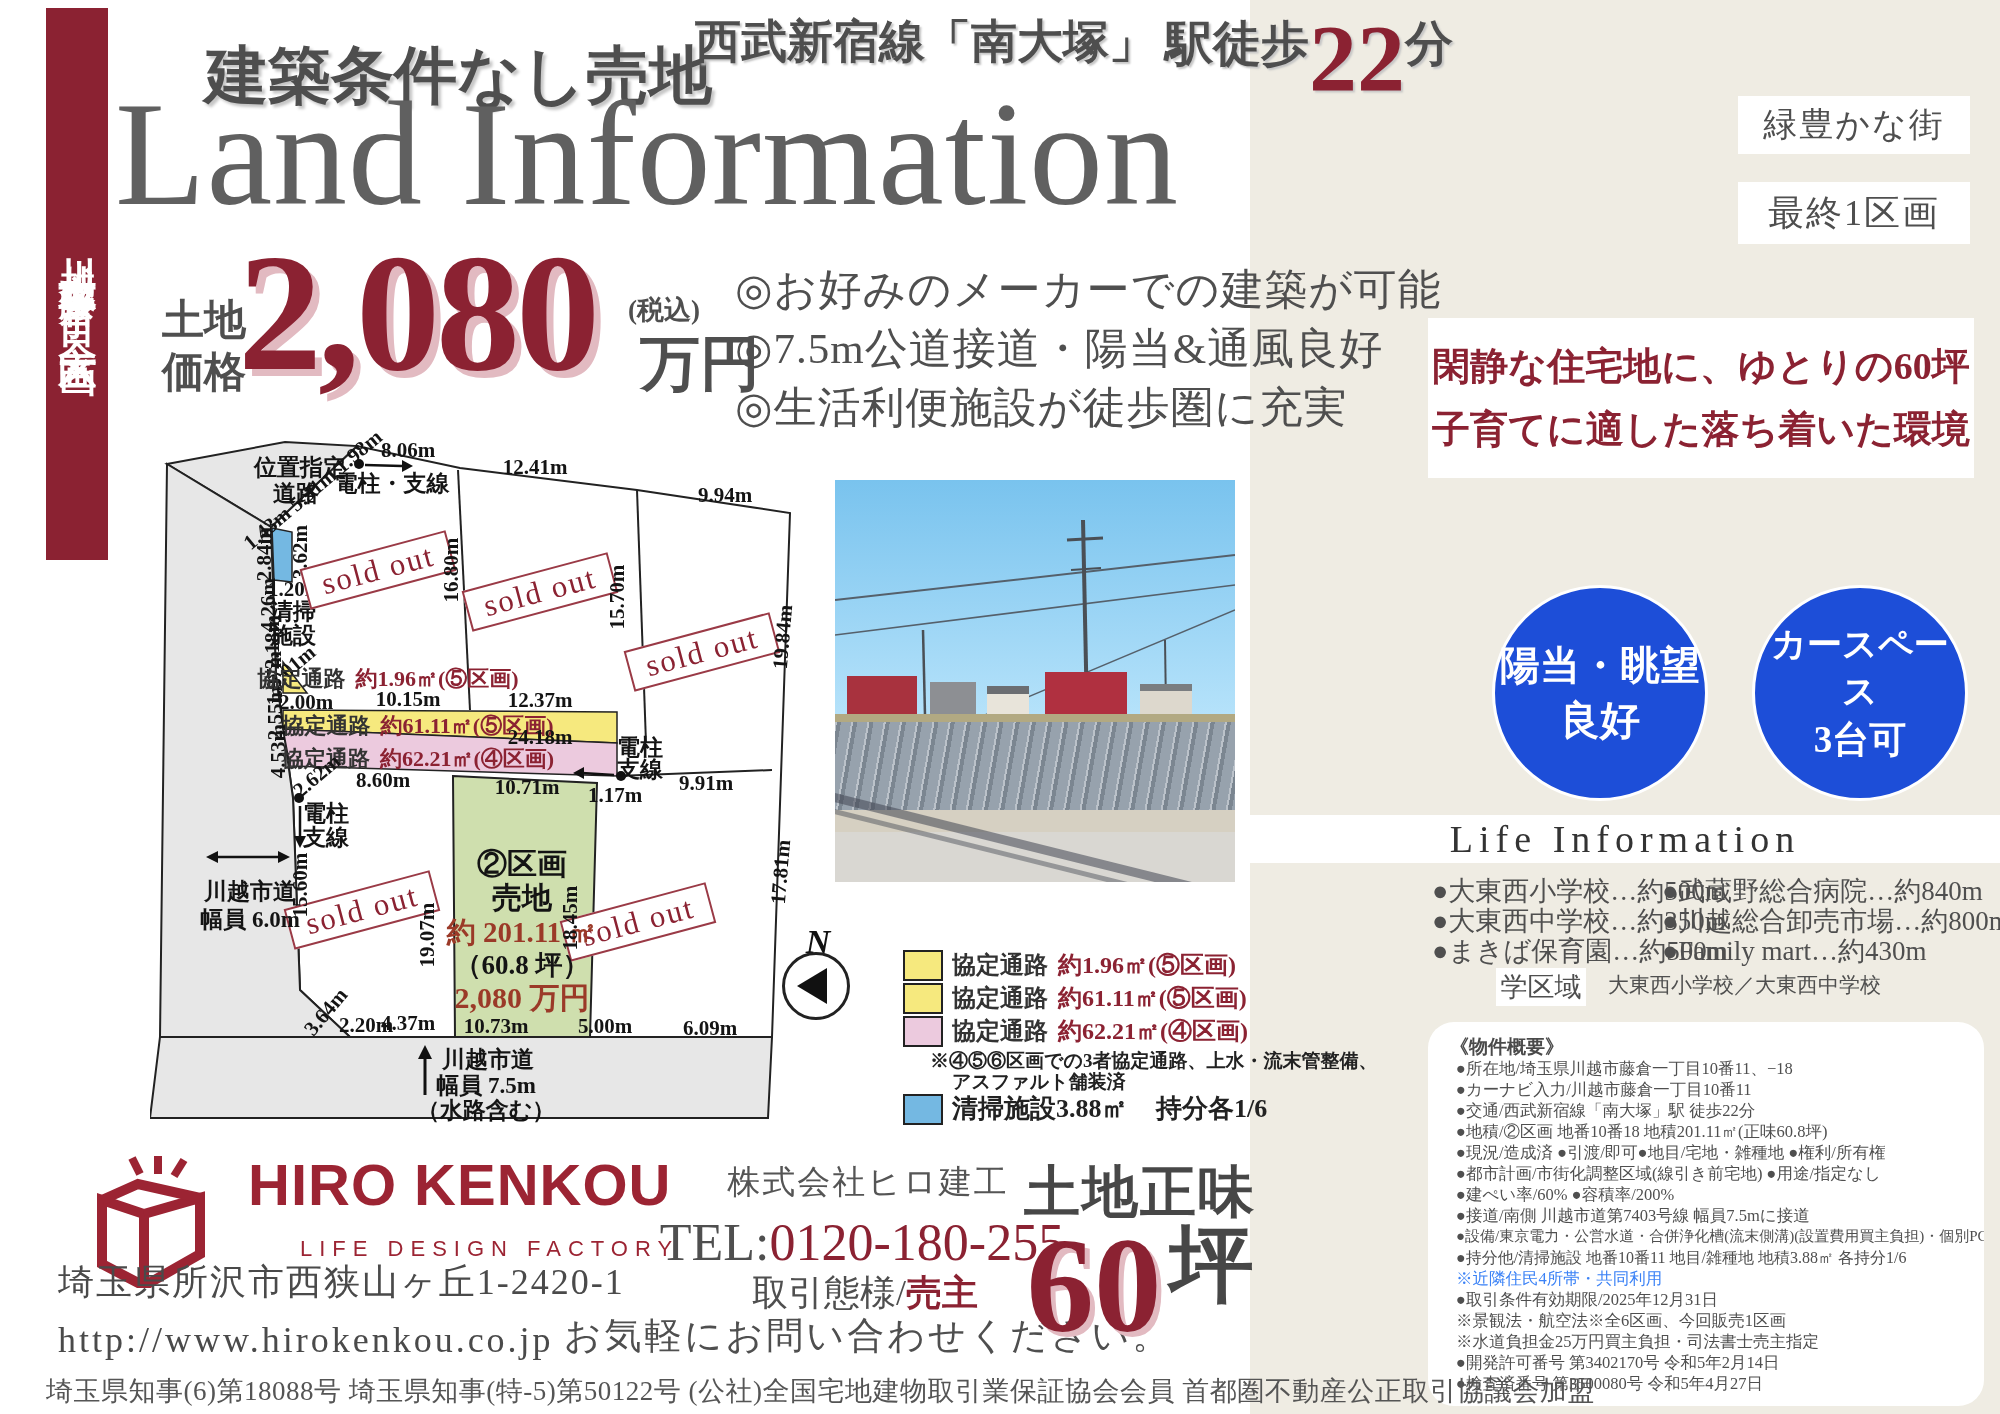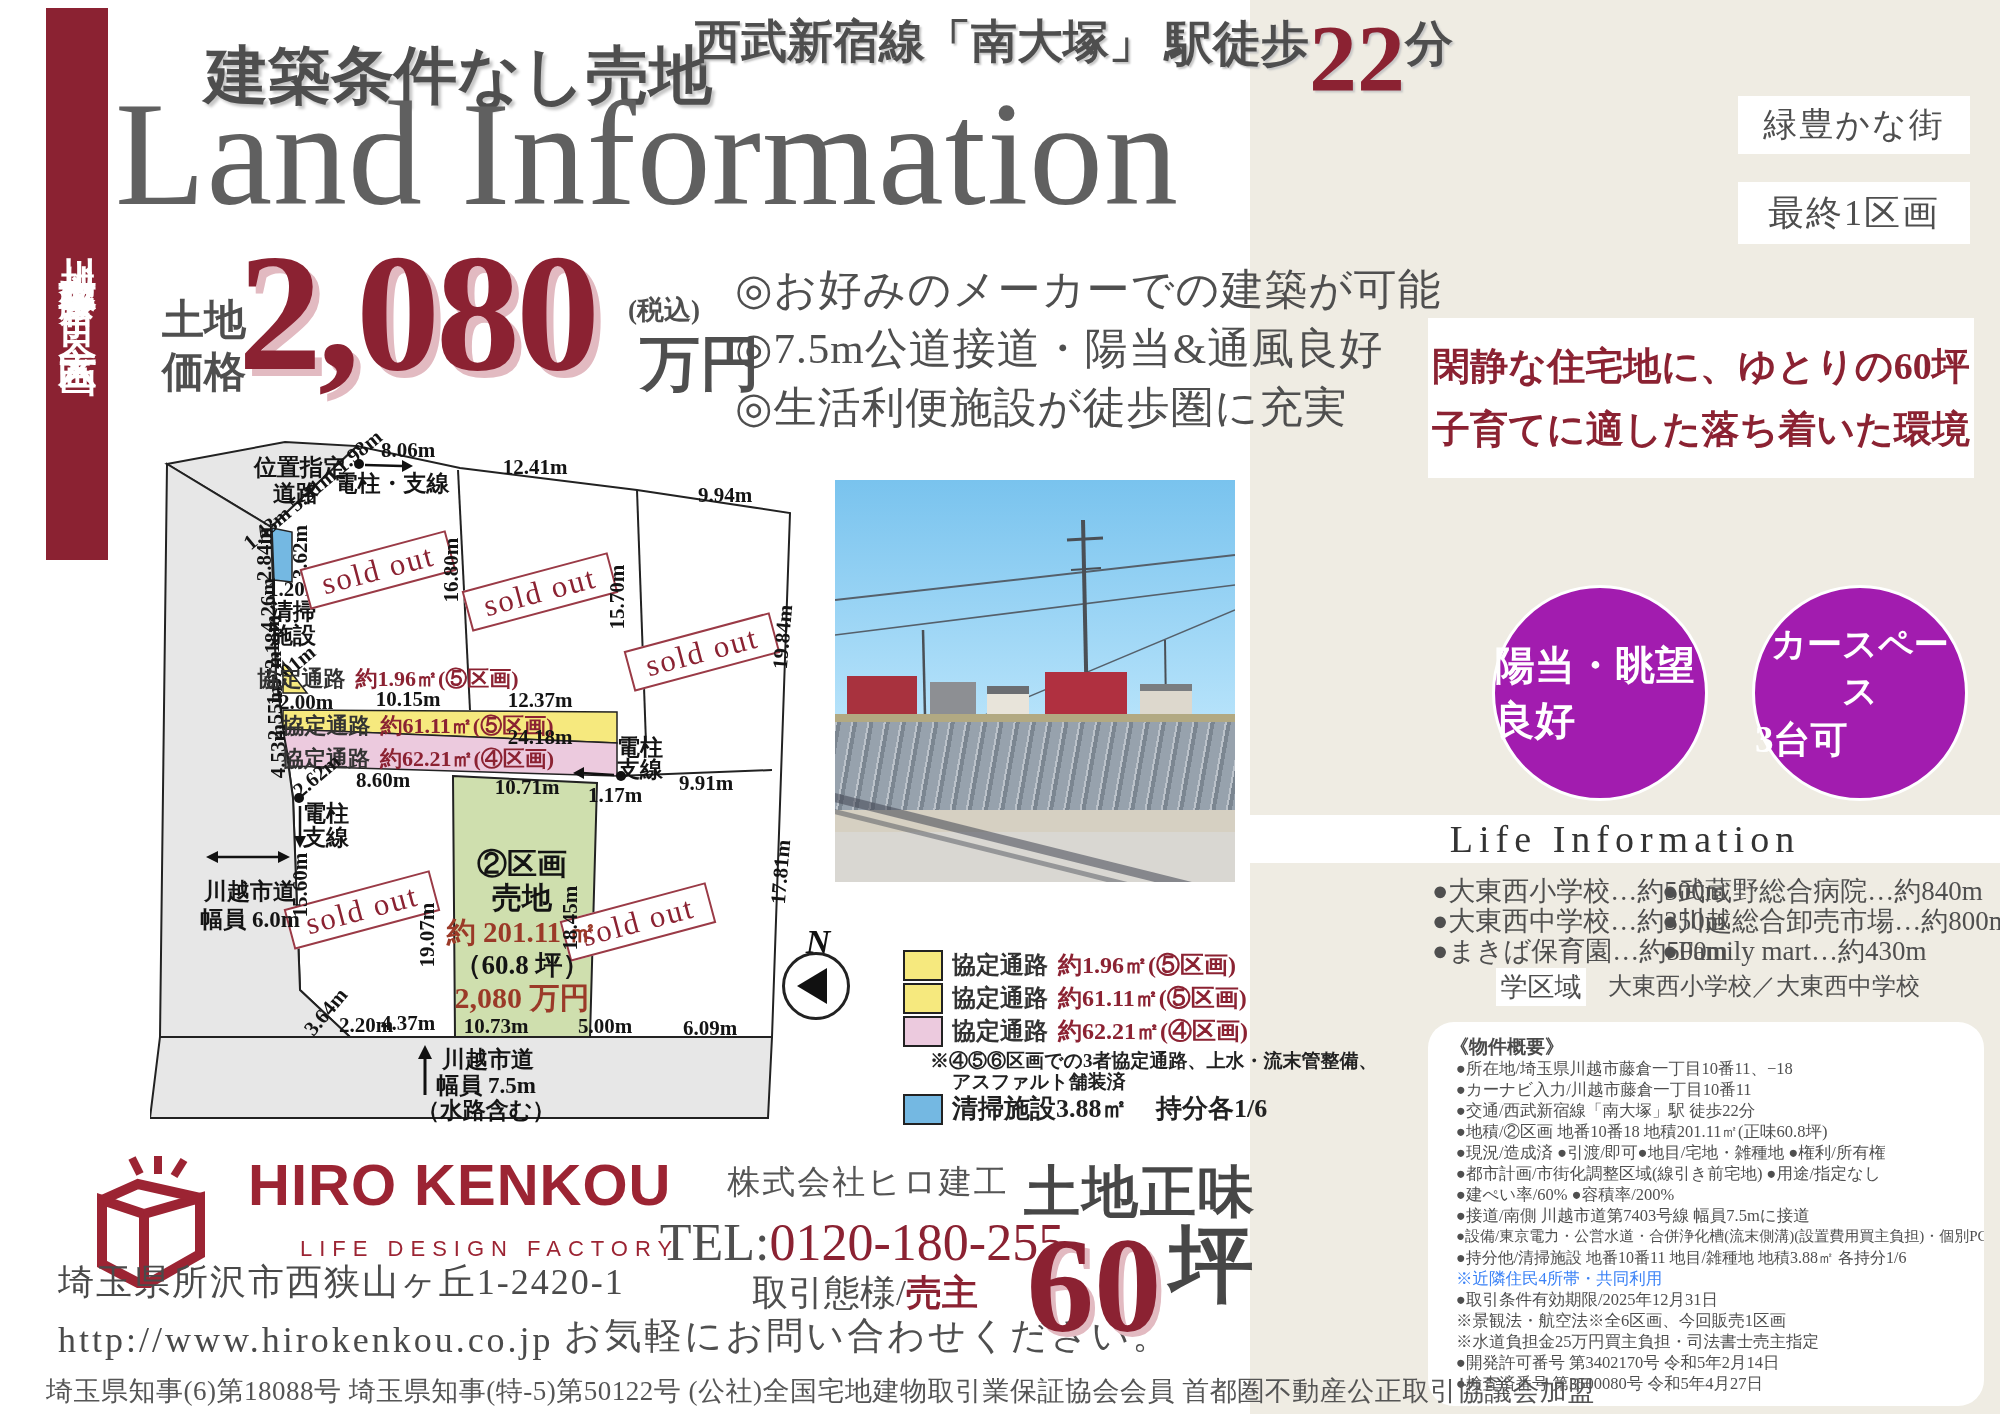--- a/index.html
+++ b/index.html
@@ -15,22 +15,22 @@
   .red{color:#8b2232}
   .gray{color:#4f4f4f}
   .dim{font-size:21px;font-weight:bold;color:#141414}
   .mlbl{font-size:23px;font-weight:bold;color:#141414}
   .stamp{position:absolute;transform:translate(-50%,-50%) rotate(-15deg);
          background:#fff;border:2px solid #9a3a46;color:#8b2232;
          font-size:31px;letter-spacing:2px;padding:2px 16px;white-space:nowrap;line-height:1.1}
   .passage{display:flex;gap:10px;font-weight:bold;font-size:22px}
   .banner-v{writing-mode:vertical-rl;letter-spacing:8px}
   .pill{background:#fff;display:flex;align-items:center;justify-content:center;color:#4f4f4f}
-  .circle{border-radius:50%;background:#a21caf;border:3px solid #fff;display:flex;flex-direction:column;
-          align-items:flex-start;justify-content:center;color:#fff;text-align:center}
+  .circle{border-radius:50%;background:#1d4ed8;border:3px solid #fff;display:flex;flex-direction:column;
+          align-items:center;justify-content:center;color:#fff;text-align:center}
   .ovr{white-space:nowrap}
   .flexbase{display:flex;align-items:flex-start}
 </style>
 </head>
 <body>
 
 <div class="abs" style="left:1250px;top:0;width:750px;height:1414px;background:#efece3"></div>
 
 <div class="abs" style="left:46px;top:8px;width:62px;height:552px;background:#8b2232;display:flex;align-items:center;justify-content:center">
   <span class="banner-v" style="color:#fff;font-size:38px;font-weight:bold">川越市藤倉一丁目 全六区画</span>
@@ -269,21 +269,21 @@
 <span class="l" style="left:1432px;top:876px;font-size:27px;color:#4f4f4f">●大東西小学校…約500m</span>
 <span class="l" style="left:1432px;top:906px;font-size:27px;color:#4f4f4f">●大東西中学校…約350m</span>
 <span class="l" style="left:1432px;top:936px;font-size:27px;color:#4f4f4f">●まきば保育園…約500m</span>
 <span class="l" style="left:1662px;top:876px;font-size:27px;color:#4f4f4f">●武蔵野総合病院…約840m</span>
 <span class="l" style="left:1662px;top:906px;font-size:27px;color:#4f4f4f">●川越総合卸売市場…約800m</span>
 <span class="l" style="left:1662px;top:936px;font-size:27px;color:#4f4f4f">●Family mart…約430m</span>
 
 <div class="abs" style="left:1496px;top:968px;width:90px;height:38px;background:#fff;display:flex;align-items:center;justify-content:center">
   <span style="font-size:27px;color:#4f4f4f">学区域</span>
 </div>
-<span class="l" style="left:1608px;top:973px;font-size:24px;color:#4f4f4f">大東西小学校／大東西中学校</span>
+<span class="l" style="left:1608px;top:973px;font-size:21px;color:#4f4f4f">大東西小学校／大東西中学校</span>
 
 <div class="abs" style="left:1428px;top:1022px;width:556px;height:384px;background:#fff;border-radius:26px;box-sizing:border-box;padding:14px 22px;overflow:hidden">
   <div class="ovr" style="font-size:19px;font-weight:bold;color:#4a4a4a;line-height:22px">《物件概要》</div>
   <div class="ovr" style="font-size:16.5px;color:#4f4f4f;line-height:21px;padding-left:6px">●所在地/埼玉県川越市藤倉一丁目10番11、−18</div>
   <div class="ovr" style="font-size:16.5px;color:#4f4f4f;line-height:21px;padding-left:6px">●カーナビ入力/川越市藤倉一丁目10番11</div>
   <div class="ovr" style="font-size:16.5px;color:#4f4f4f;line-height:21px;padding-left:6px">●交通/西武新宿線「南大塚」駅 徒歩22分</div>
   <div class="ovr" style="font-size:16.5px;color:#4f4f4f;line-height:21px;padding-left:6px">●地積/②区画 地番10番18 地積201.11㎡(正味60.8坪)</div>
   <div class="ovr" style="font-size:16.5px;color:#4f4f4f;line-height:21px;padding-left:6px">●現況/造成済 ●引渡/即可●地目/宅地・雑種地 ●権利/所有権</div>
   <div class="ovr" style="font-size:16.5px;color:#4f4f4f;line-height:21px;padding-left:6px">●都市計画/市街化調整区域(線引き前宅地) ●用途/指定なし</div>
   <div class="ovr" style="font-size:16.5px;color:#4f4f4f;line-height:21px;padding-left:6px">●建ぺい率/60% ●容積率/200%</div>

